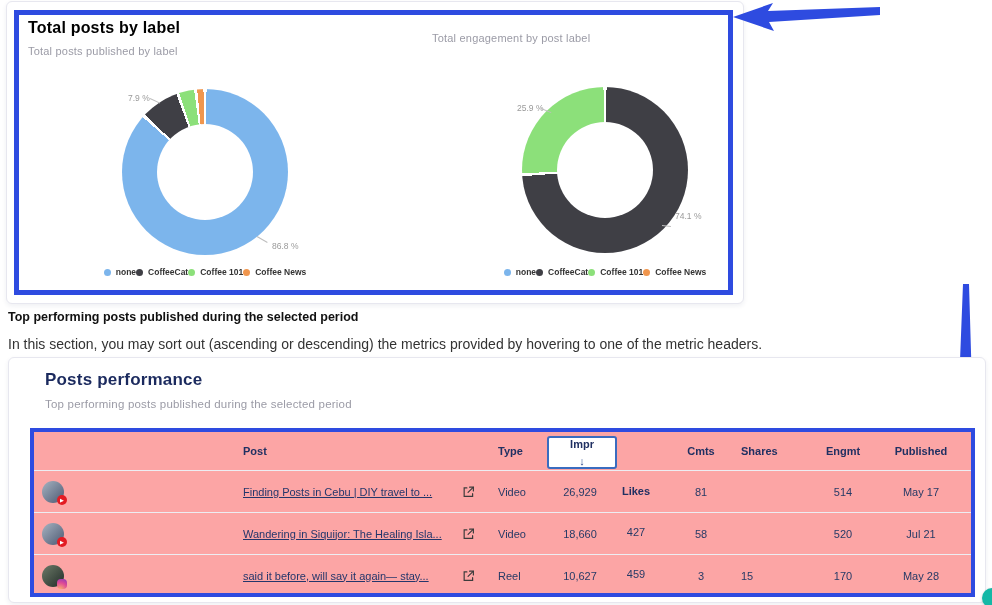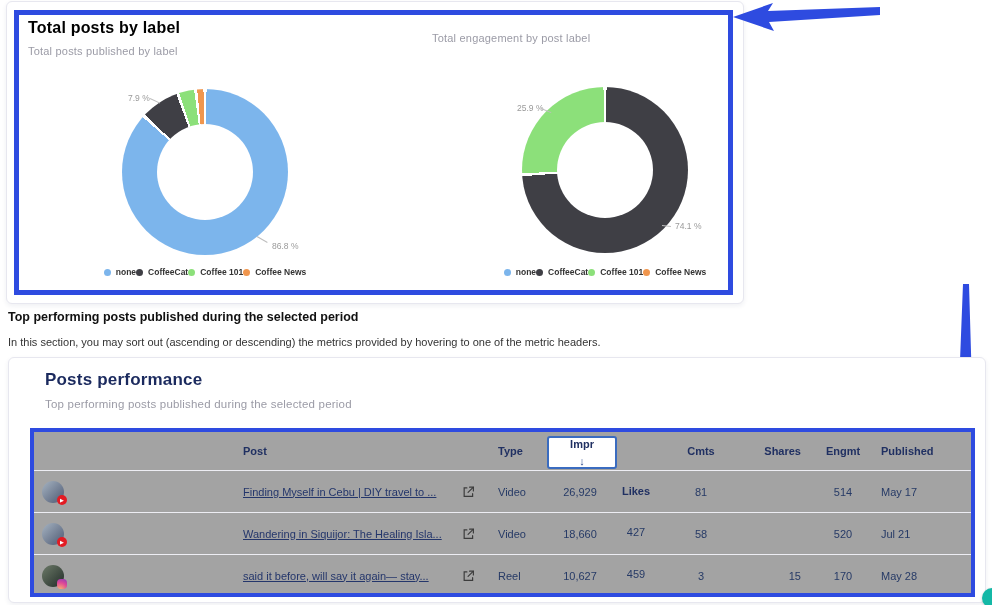--- a/index.html
+++ b/index.html
@@ -13,59 +13,59 @@
   .card{
     position:absolute;background:#fff;border:1px solid #e7e7ef;border-radius:6px;
     box-shadow:0 2px 5px rgba(30,40,90,.07);
   }
   .charts-card{left:6px;top:1px;width:736px;height:301px;}
   .posts-card{left:8px;top:357px;width:976px;height:244px;}
 
   
   .ann-box{position:absolute;border:5px solid #2e4be0;background:transparent;}
   .charts-box{left:14px;top:10px;width:709px;height:275px;}
-  .table-box{left:30px;top:428px;width:937px;height:161px;border-width:4px;background:#a3a3a3;}
+  .table-box{left:30px;top:428px;width:937px;height:161px;border-width:4px;background:#fca5a5;}
   .arrow-svg{position:absolute;}
 
   
   .chart-title{position:absolute;font-size:16px;font-weight:700;color:#000000;letter-spacing:.2px;}
   .chart-sub{position:absolute;font-size:11px;color:#9b9ba6;letter-spacing:.2px;}
   .donut{position:absolute;width:166px;height:166px;border-radius:50%;}
   .donut::after{
     content:"";position:absolute;left:50%;top:50%;width:96px;height:96px;margin:-48px 0 0 -48px;
     background:#fff;border-radius:50%;
   }
   .pct{position:absolute;font-size:8.5px;color:#9a9a9a;white-space:nowrap;}
   .callout-line{position:absolute;border-top:1px solid #bdbdbd;transform-origin:left center;}
   .legend{position:absolute;display:flex;justify-content:center;align-items:flex-end;}
   .legend-item{display:flex;align-items:center;gap:5px;}
   .legend-dot{width:7px;height:7px;border-radius:50%;display:inline-block;}
   .legend-label{font-size:8.5px;font-weight:700;color:#333;}
 
   
   .note1{position:absolute;left:8px;top:310px;font-size:12.5px;font-weight:600;color:#111;}
-  .note2{position:absolute;left:8px;top:336px;font-size:11px;color:#333;}
+  .note2{position:absolute;left:8px;top:336px;font-size:14px;color:#333;}
 
   
   .posts-title{position:absolute;left:36px;top:12px;font-size:17px;font-weight:700;color:#1b2a5e;letter-spacing:.2px;}
   .posts-sub{position:absolute;left:36px;top:40px;font-size:11.5px;color:#9b9ba6;letter-spacing:.2px;}
 
   .thead{position:relative;height:38px;}
   .trow{position:relative;height:41px;border-top:1px solid #ededf3;}
   .cell{position:absolute;top:50%;transform:translateY(-50%);font-size:11px;color:#263a66;white-space:nowrap;}
   .hcell{font-weight:700;color:#203062;}
   .c-post{left:209px;}
   .c-ext{left:428px;width:13px;height:13px;}
   .c-type{left:464px;}
   .c-impr{left:506px;width:80px;text-align:center;}
   .c-likes{left:572px;width:60px;text-align:center;margin-top:40px;}
   .c-cmts{left:637px;width:60px;text-align:center;}
-  .c-shares{left:707px;width:60px;text-align:right;}
+  .c-shares{left:707px;width:60px;text-align:left;}
   .c-engmt{left:779px;width:60px;text-align:center;}
-  .c-pub{left:847px;width:80px;text-align:left;}
+  .c-pub{left:847px;width:80px;text-align:center;}
 
   .sort-btn{
     position:absolute;left:513px;top:4px;width:66px;height:29px;
     border:2px solid #3a6cc0;border-radius:3px;background:#fff;
     display:flex;align-items:center;justify-content:center;gap:5px;
     font-size:11px;font-weight:700;color:#203062;flex-direction:column;
   }
   .sort-glyph{font-size:11px;color:#2c4a8c;}
 
   .post-link{color:#24366b;text-decoration:underline;font-weight:500;cursor:pointer;}
@@ -125,21 +125,21 @@
     <span class="legend-item">
         <span class="legend-dot" style="background: rgb(240, 150, 78);"></span>
         <span class="legend-label">Coffee News</span>
       </span>
   </div>
 
   <div class="chart-sub" style="left:413px;top:17px;">Total engagement by post label</div>
   <div class="donut" style="left: 503px; top: 72px; background: conic-gradient(rgb(255, 255, 255) 0%, rgb(255, 255, 255) 0.3%, rgb(63, 63, 69) 0.3%, rgb(63, 63, 69) 73.8%, rgb(255, 255, 255) 73.8%, rgb(255, 255, 255) 74.1%, rgb(255, 255, 255) 74.1%, rgb(255, 255, 255) 74.4%, rgb(140, 224, 122) 74.4%, rgb(140, 224, 122) 99.7%, rgb(255, 255, 255) 99.7%, rgb(255, 255, 255) 100%);"></div>
   <div class="pct" style="left:498px;top:88px;">25.9 %</div>
   <div class="callout-line" style="left:522px;top:93px;width:11px;transform:rotate(22deg);"></div>
-  <div class="pct" style="left:656px;top:206px;">74.1 %</div>
+  <div class="pct" style="left:656px;top:196px;">74.1 %</div>
   <div class="callout-line" style="left:643px;top:210px;width:9px;transform:rotate(6deg);"></div>
   <div class="legend" style="left:436px;top:252px;width:300px;">
     <span class="legend-item">
         <span class="legend-dot" style="background: rgb(124, 181, 236);"></span>
         <span class="legend-label">none</span>
       </span>
     <span class="legend-item">
         <span class="legend-dot" style="background: rgb(63, 63, 69);"></span>
         <span class="legend-label">CoffeeCat</span>
       </span>
@@ -180,21 +180,21 @@
     </div>
     <div class="cell hcell c-likes">Likes</div>
     <div class="cell hcell c-cmts">Cmts</div>
     <div class="cell hcell c-shares">Shares</div>
     <div class="cell hcell c-engmt">Engmt</div>
     <div class="cell hcell c-pub">Published</div>
   </div>
 
   <div class="trow">
     <span class="avatar" data-kind="youtube"></span>
-    <a class="cell c-post post-link">Finding Myself in Cebu | DIY travel to ...</a>
+    <a class="cell c-post post-link">Finding Posts in Cebu | DIY travel to ...</a>
     <span class="cell c-ext ext-icon">
       <svg width="13" height="13" viewBox="0 0 12 12" fill="none" stroke="#3c3c3c" stroke-width="1.1" stroke-linecap="round">
           <path d="M4.5 2.2H2v7.8h7.8V7.5"></path>
           <path d="M7 1.5h3.5V5"></path>
           <path d="M10.3 1.7 5.6 6.4"></path>
         </svg>
     </span>
     <span class="cell c-type">Video</span>
     <span class="cell c-impr">26,929</span>
     <span class="cell c-likes">427</span>

